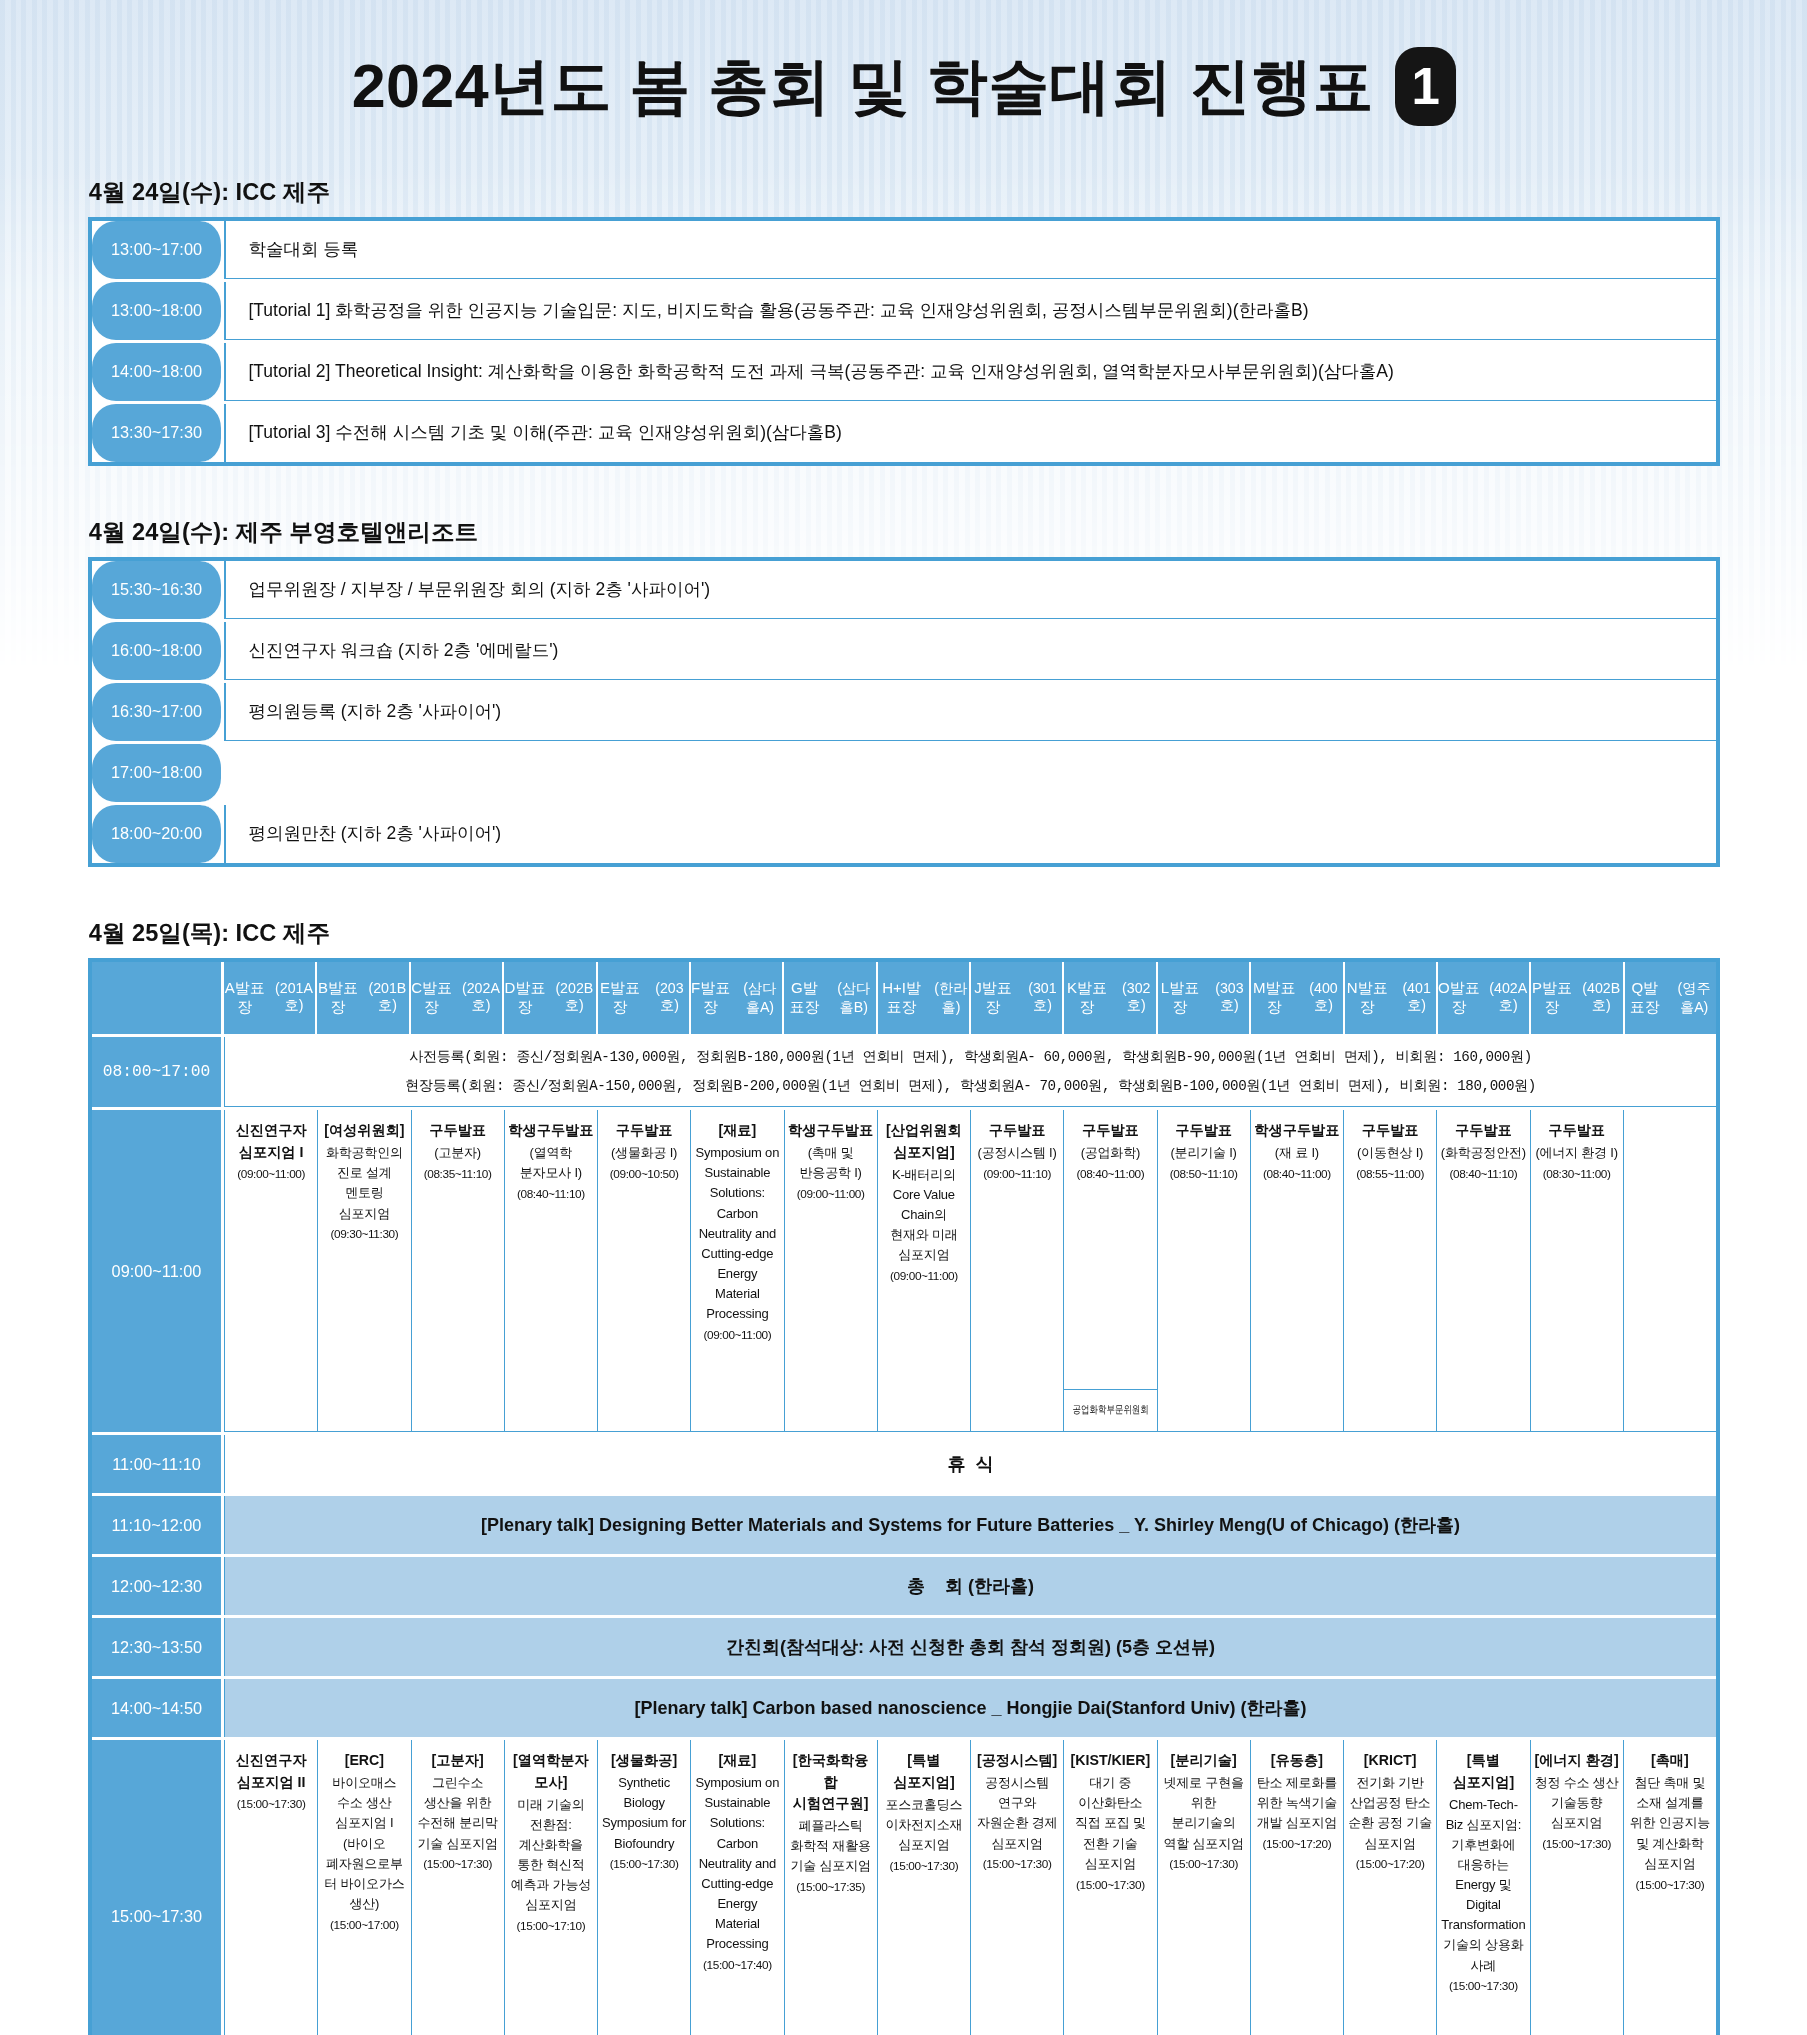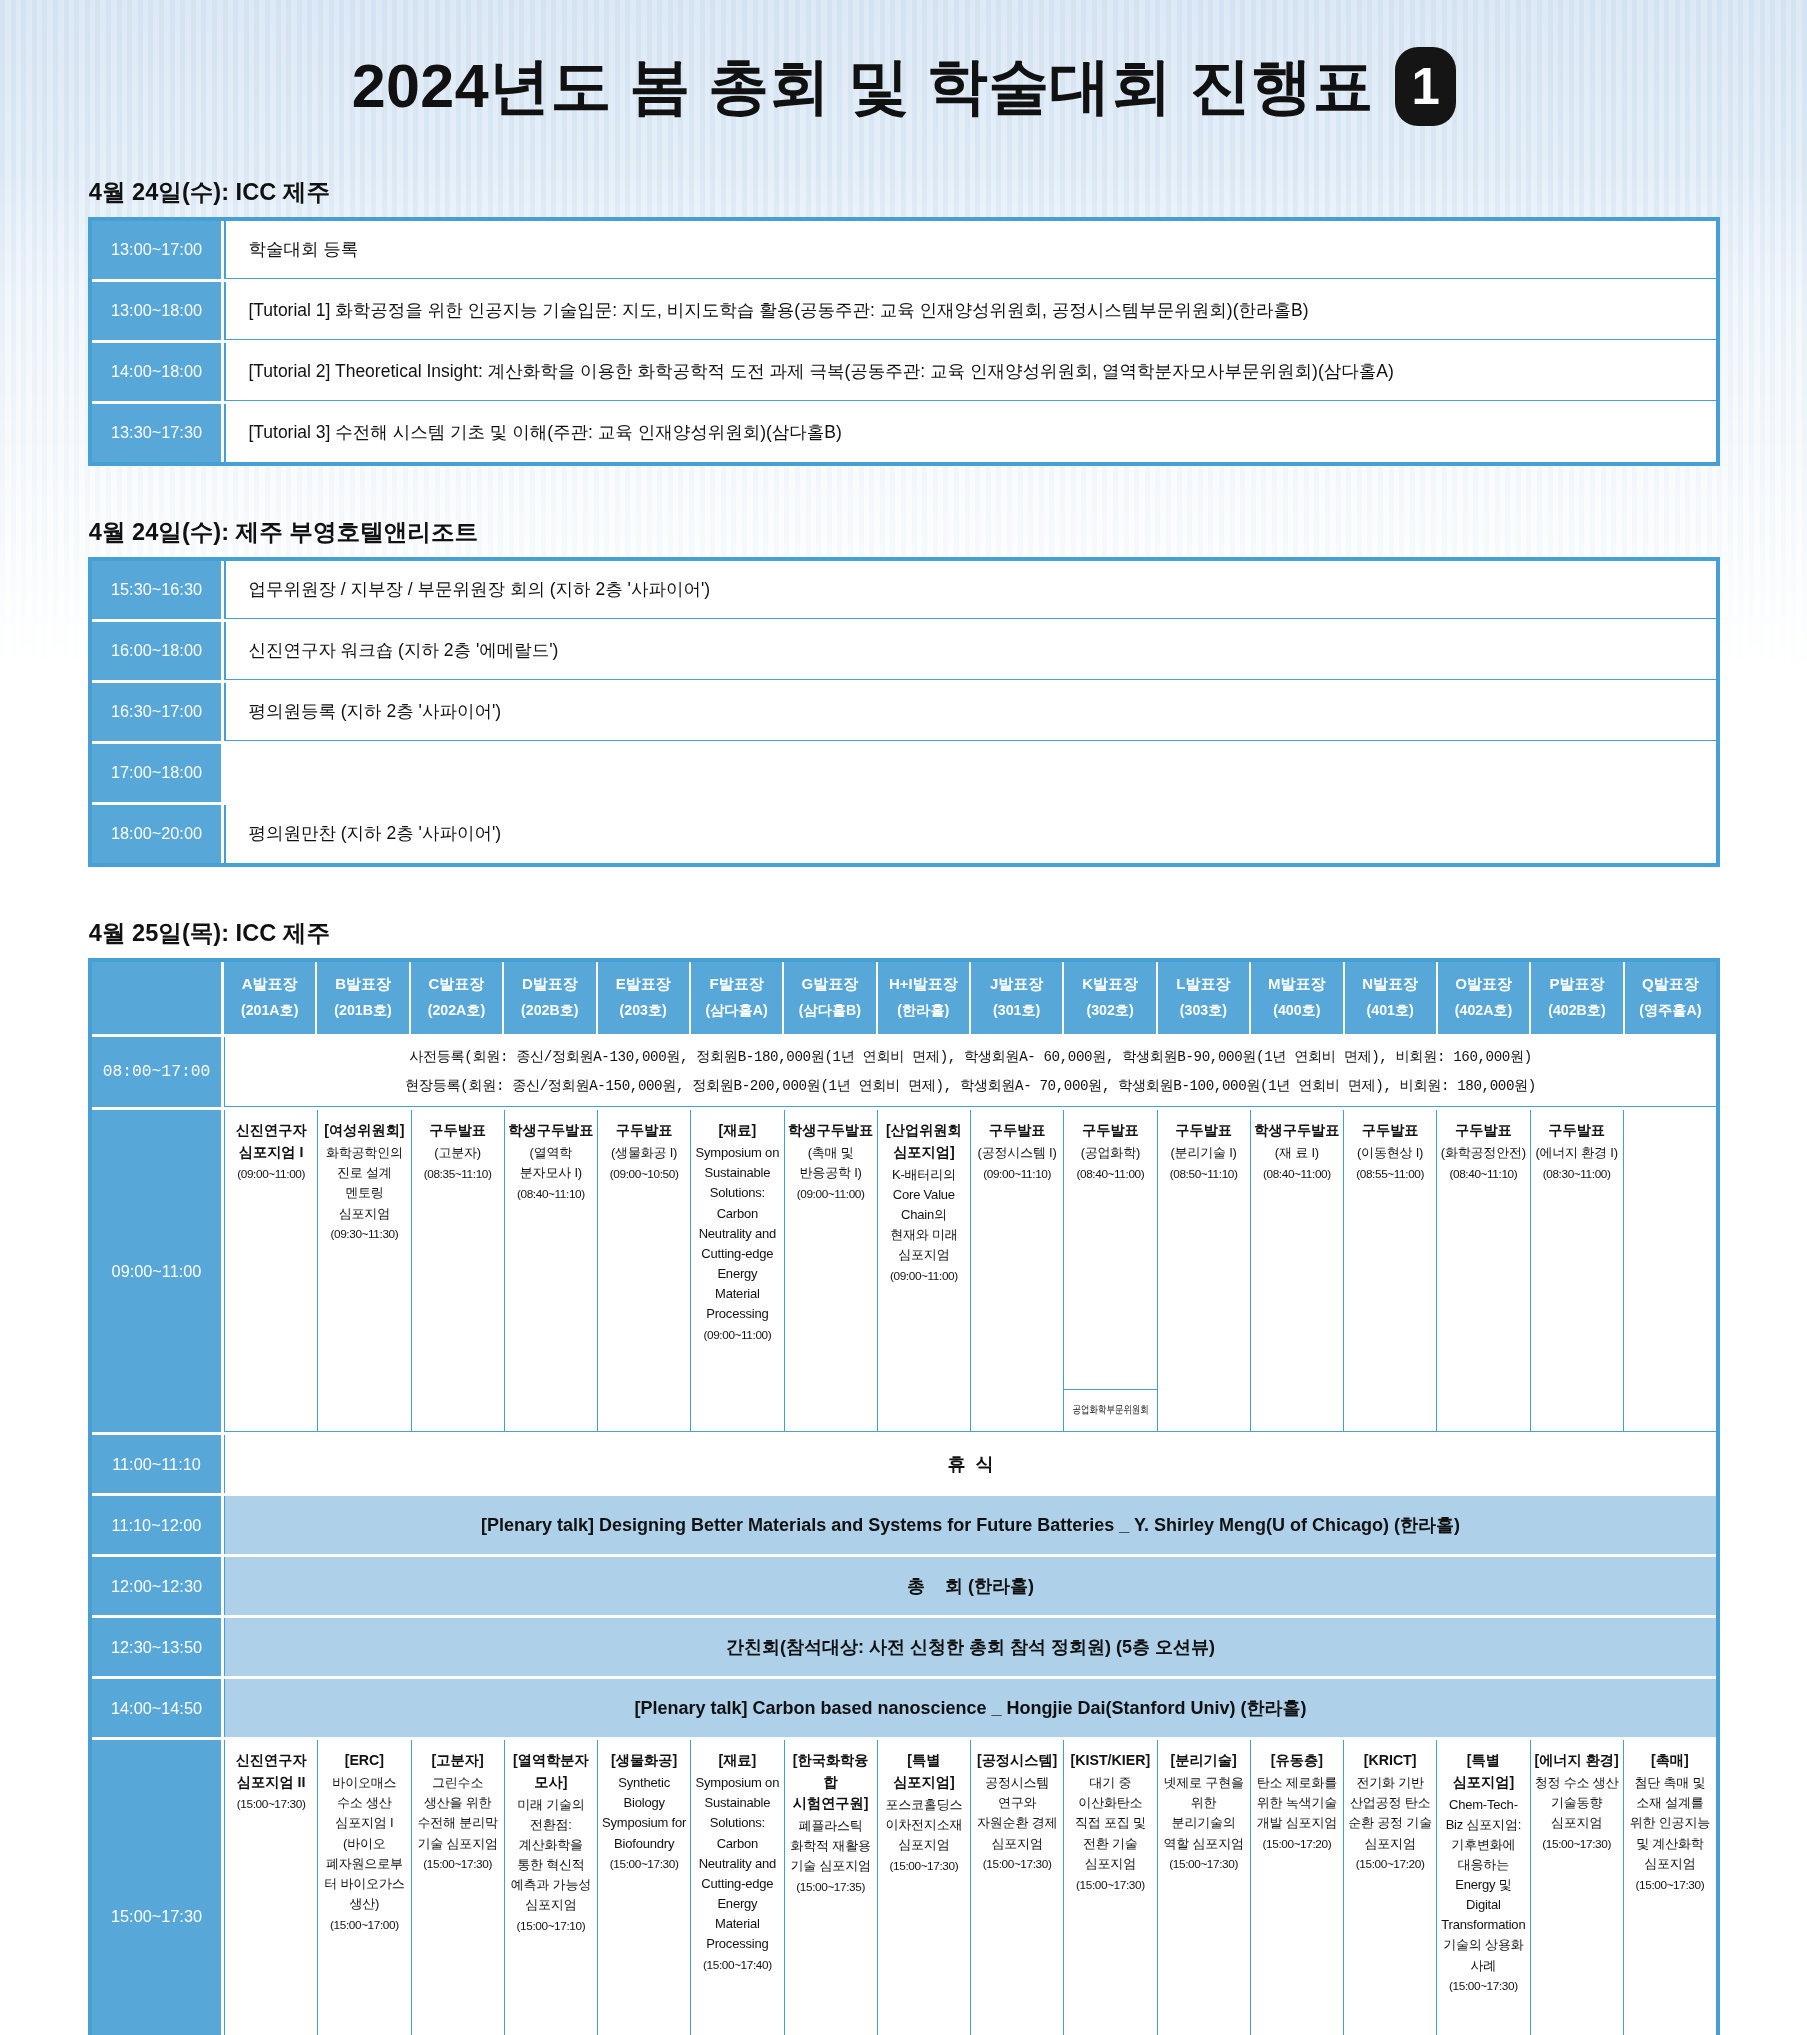--- a/index.html
+++ b/index.html
@@ -44,21 +44,21 @@
   
   .sec-heading{margin:52px 0 10.6px 0.8px;font-size:23.6px;font-weight:800;line-height:1.2;}
 
   
   .stable{border:4.9px solid var(--line);background:#fff;}
   .srow{display:flex;min-height:58px;}
   .srow:not(:last-child){border-bottom:3.7px solid #fff;}
   .stime{
     flex:0 0 129px;background:var(--blue);color:#fff;
     display:flex;align-items:center;justify-content:center;
-    font-size:16.3px;border-right:3.3px solid #fff;text-align:right;
+    font-size:16.3px;border-right:3.3px solid #fff;text-align:right;border-radius:24px;
   }
   .sbody{
     flex:1;display:flex;align-items:center;background:#fff;
     border-left:2px solid var(--line);
     font-size:17.5px;line-height:1.45;padding:9.8px 16.3px 9.8px 22.4px;
     word-break:keep-all;overflow-wrap:anywhere;
   }
   .srow:not(:last-child) .sbody{border-bottom:1.6px solid var(--line);}
 
   
@@ -68,22 +68,22 @@
   .btime{
     flex:0 0 129px;background:var(--blue);color:#fff;
     display:flex;align-items:center;justify-content:center;
     text-align:center;font-size:16.3px;line-height:1.35;
     border-right:3.3px solid #fff;white-space:pre-line;
   }
   .header{height:72px;}
   .header .cells{display:flex;flex:1;}
   .col-head{
     flex:1;background:var(--blue);color:#fff;
-    display:flex;flex-direction:column;align-items:center;justify-content:center;gap:7.3px;
-    border-right:2.4px solid #fff;text-align:center;font-weight:bold;
+    display:flex;flex-direction:row;align-items:center;justify-content:center;gap:7.3px;
+    border-right:2.4px solid #fff;text-align:center;
   }
   .col-head:last-child{border-right:none;}
   .ch-name{font-size:15px;}
   .ch-room{font-size:14.2px;}
 
   .reg{height:70px;font-family:Liberation Mono, monospace;}
   .fullcell{
     flex:1;display:flex;flex-direction:column;align-items:center;justify-content:center;
     border-left:1.6px solid var(--line);background:#fff;
   }

